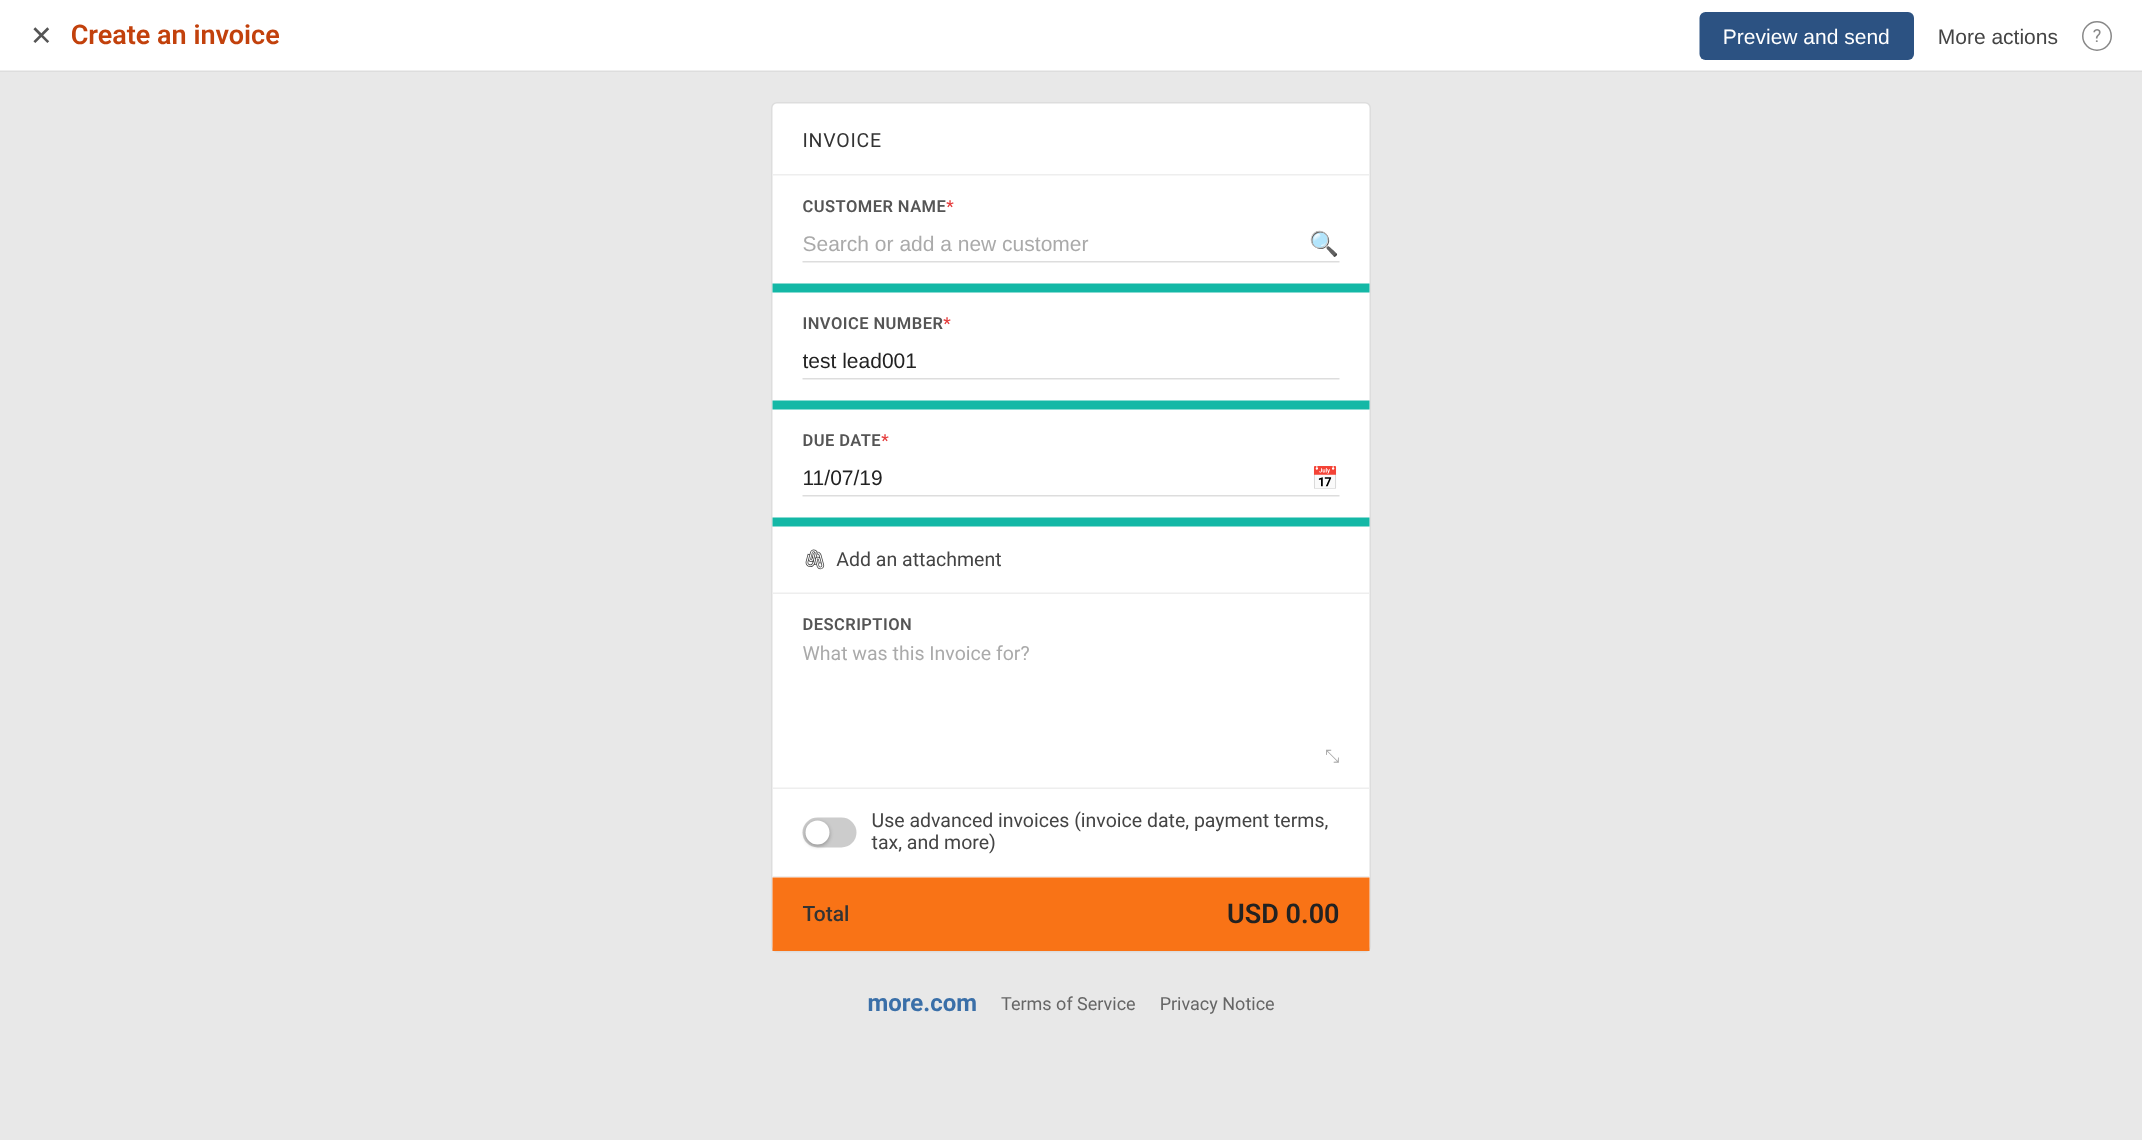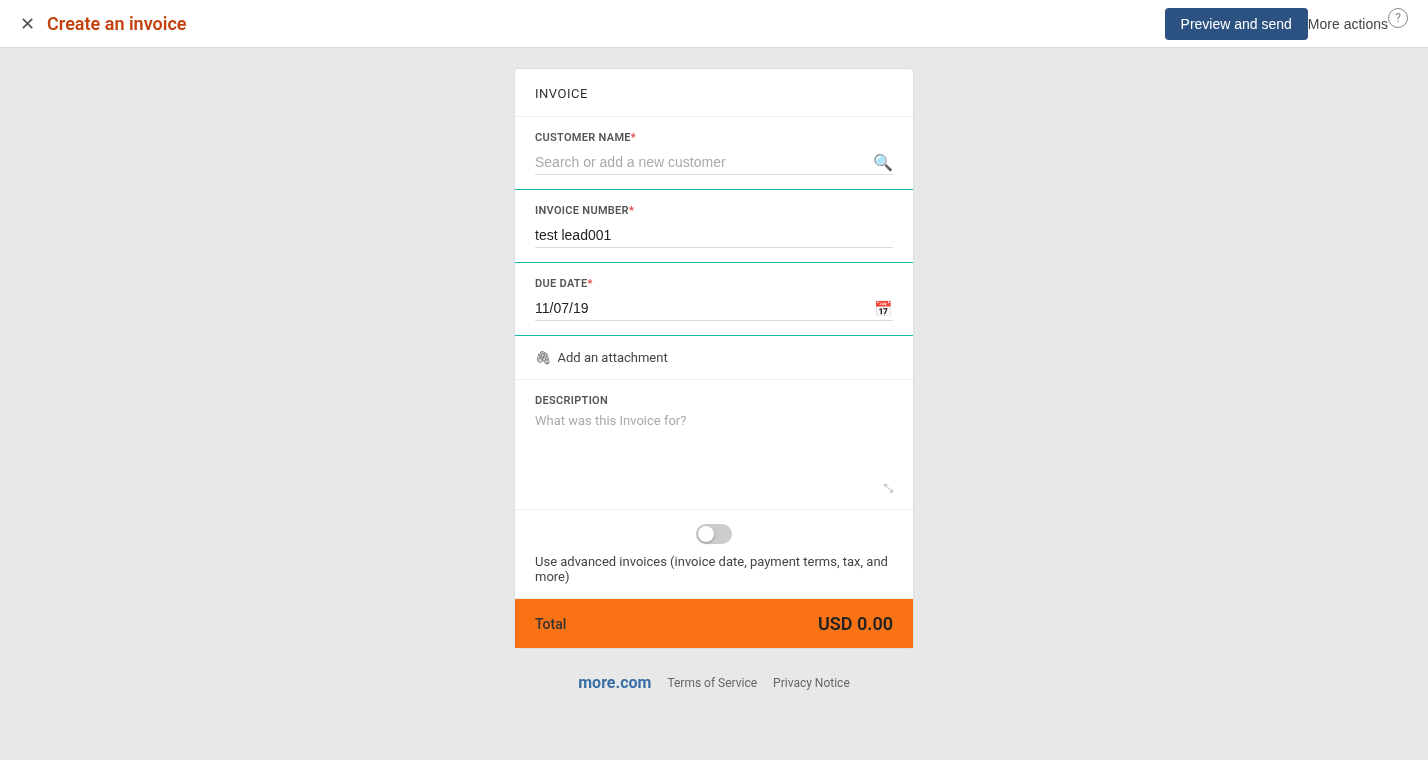--- a/index.html
+++ b/index.html
@@ -39,21 +39,22 @@
       display: flex;
       align-items: center;
     }
     .page-title {
       font-size: 18px;
       font-weight: 600;
       color: #c2410c;
     }
     .top-bar-right {
       display: flex;
-      gap: 0;
+      align-items: center;
+      gap: 16px;
     }
     .preview-btn {
       background: #2c5282;
       color: #fff;
       border: none;
       padding: 8px 16px;
       border-radius: 4px;
       font-size: 14px;
       font-weight: 500;
       cursor: pointer;
@@ -102,21 +103,21 @@
       border-bottom: 1px solid #eee;
     }
     .invoice-header-title {
       font-size: 13px;
       font-weight: 400;
       color: #333;
       letter-spacing: 0.5px;
     }
 
     .form-section {
-      border-bottom: 1px solid #14b8a6;
+      border-bottom: 6px solid #14b8a6;
       padding: 14px 20px;
     }
     .form-section:last-of-type {
       border-bottom: none;
     }
 
     .field-label {
       font-size: 11px;
       font-weight: 600;
       color: #555;
@@ -207,21 +208,20 @@
       margin-top: 4px;
     }
 
     
     .toggle-section {
       padding: 14px 20px;
       border-bottom: 1px solid #eee;
       display: flex;
       align-items: center;
       gap: 10px;
-      flex-direction: column;
     }
     .toggle-wrapper {
       position: relative;
       width: 36px;
       height: 20px;
       flex-shrink: 0;
     }
     .toggle-track {
       width: 36px;
       height: 20px;

